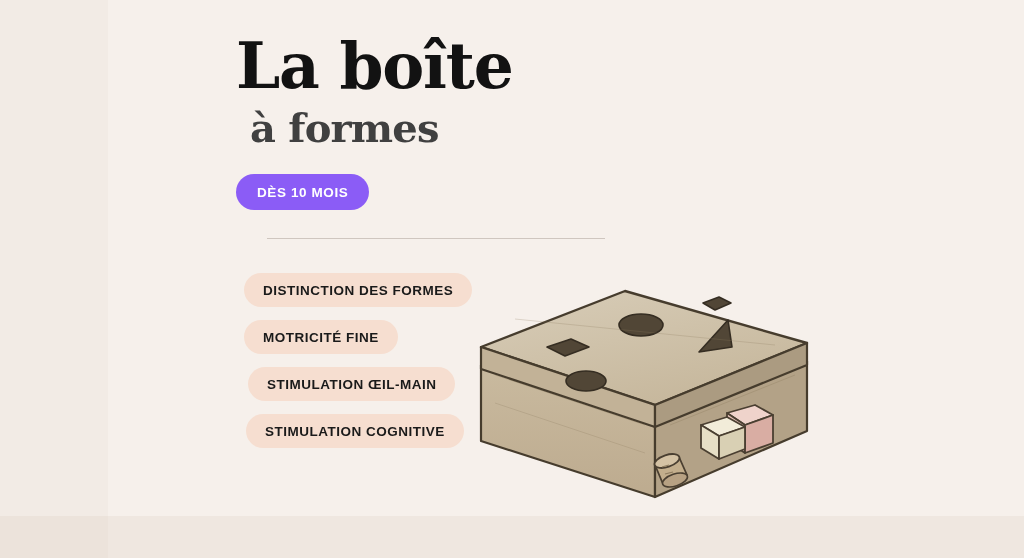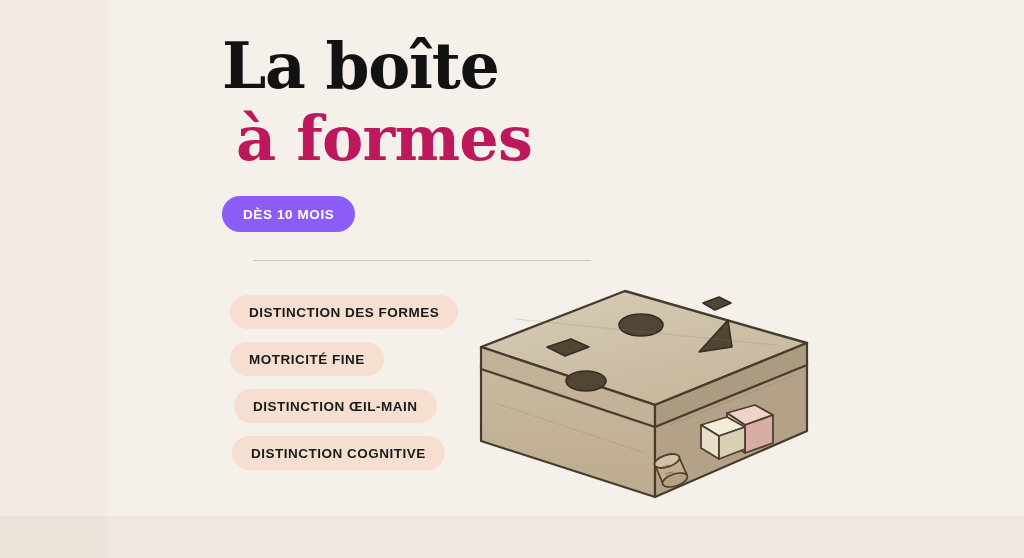--- a/index.html
+++ b/index.html
@@ -42,43 +42,43 @@
   }
 
   
   .page {
     position: relative;
     width: 1024px;
     height: 558px;
   }
   .content {
     position: absolute;
-    left: 222px;
+    left: 236px;
     top: 36px;
     width: 400px;
   }
 
   
   .title-1 {
     font-family: "DejaVu Serif", serif;
     font-weight: 700;
     font-size: 63px;
     line-height: 0.98;
     letter-spacing: -1.2px;
     color: #121212;
     margin: 0;
     white-space: nowrap;
   }
   .title-2 {
     font-family: "DejaVu Serif", serif;
     font-weight: 700;
-    font-size: 62px;
+    font-size: 40px;
     line-height: 1.0;
     letter-spacing: -0.8px;
-    color: #be185d;
+    color: #404040;
     margin: 10px 0 0 14px;
     white-space: nowrap;
   }
 
   
   .age-pill {
     display: inline-block;
     margin-top: 26px;
     background: #8b5cf6;
     color: #ffffff;
@@ -148,22 +148,22 @@
     <h1 class="title-1">La boîte</h1>
     <h2 class="title-2">à formes</h2>
 
     <div class="age-pill">DÈS 10 MOIS</div>
 
     <hr class="divider">
 
     <div class="tags">
       <div class="tag t0">DISTINCTION DES FORMES</div>
       <div class="tag t1">MOTRICITÉ FINE</div>
-      <div class="tag t2">DISTINCTION ŒIL-MAIN</div>
-      <div class="tag t3">DISTINCTION COGNITIVE</div>
+      <div class="tag t2">STIMULATION ŒIL-MAIN</div>
+      <div class="tag t3">STIMULATION COGNITIVE</div>
     </div>
 
   </div>
 
   <div class="illustration">
     <svg width="420" height="290" viewBox="0 0 420 290" xmlns="http://www.w3.org/2000/svg">
       <defs>
         <linearGradient id="lidGrad" x1="0" y1="0" x2="0.6" y2="1">
           <stop offset="0%" stop-color="#d8cdb8"></stop>
           <stop offset="100%" stop-color="#c6b79c"></stop>

